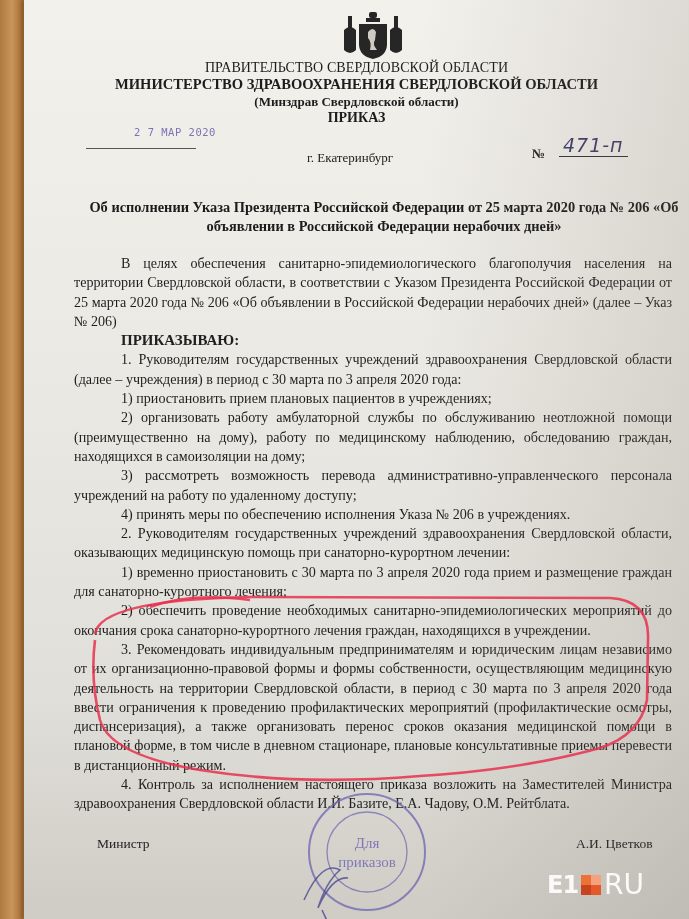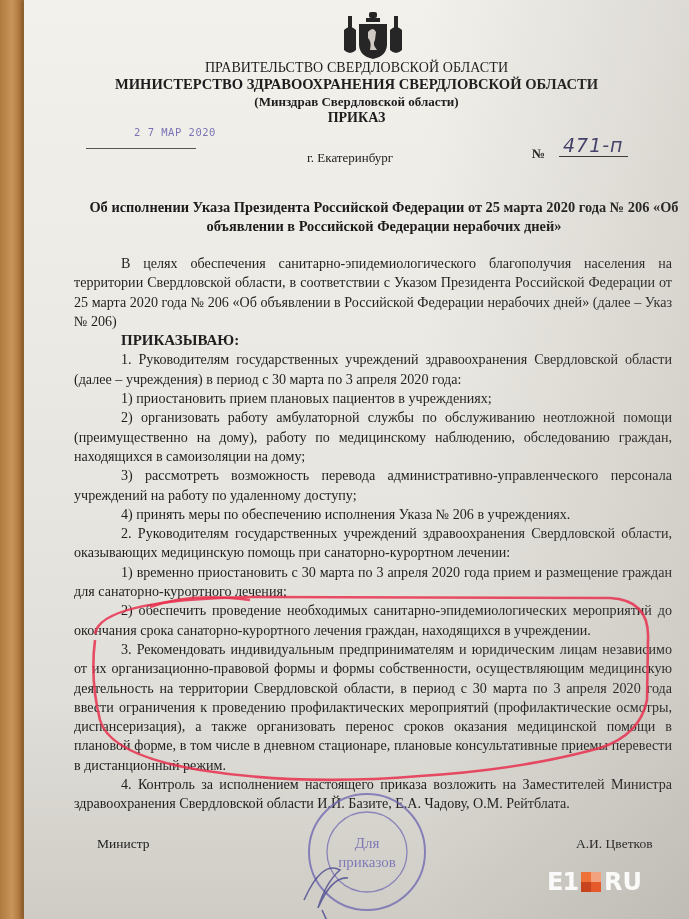--- a/index.html
+++ b/index.html
@@ -61,21 +61,21 @@
   .logo {
     position: absolute; left: 547px; top: 868px; display: flex; align-items: center;
     font-family: "DejaVu Sans", sans-serif; color: #fff; opacity: 0.92;
   }
   .logo-e1 { font-weight: bold; font-size: 24px; letter-spacing: -1px; }
   .logo-square { width: 20px; height: 20px; margin: 0 3px 0 3px; display: grid; grid-template-columns: 1fr 1fr; grid-template-rows: 1fr 1fr; }
   .logo-square span:nth-child(1) { background: #f26a2c; }
   .logo-square span:nth-child(2) { background: #f7a07a; }
   .logo-square span:nth-child(3) { background: #c83a12; }
   .logo-square span:nth-child(4) { background: #e8501e; }
-  .logo-ru { font-size: 24px; font-weight: bold; }
+  .logo-ru { font-size: 28px; font-weight: normal; }
 </style>
 </head>
 <body>
 
 <div class="paper">
 
   <svg class="crest" viewBox="0 0 62 50">
     <g fill="#262626">
       <rect x="27" y="2" width="8" height="6" rx="2"></rect>
       <rect x="24" y="8" width="14" height="4"></rect>

